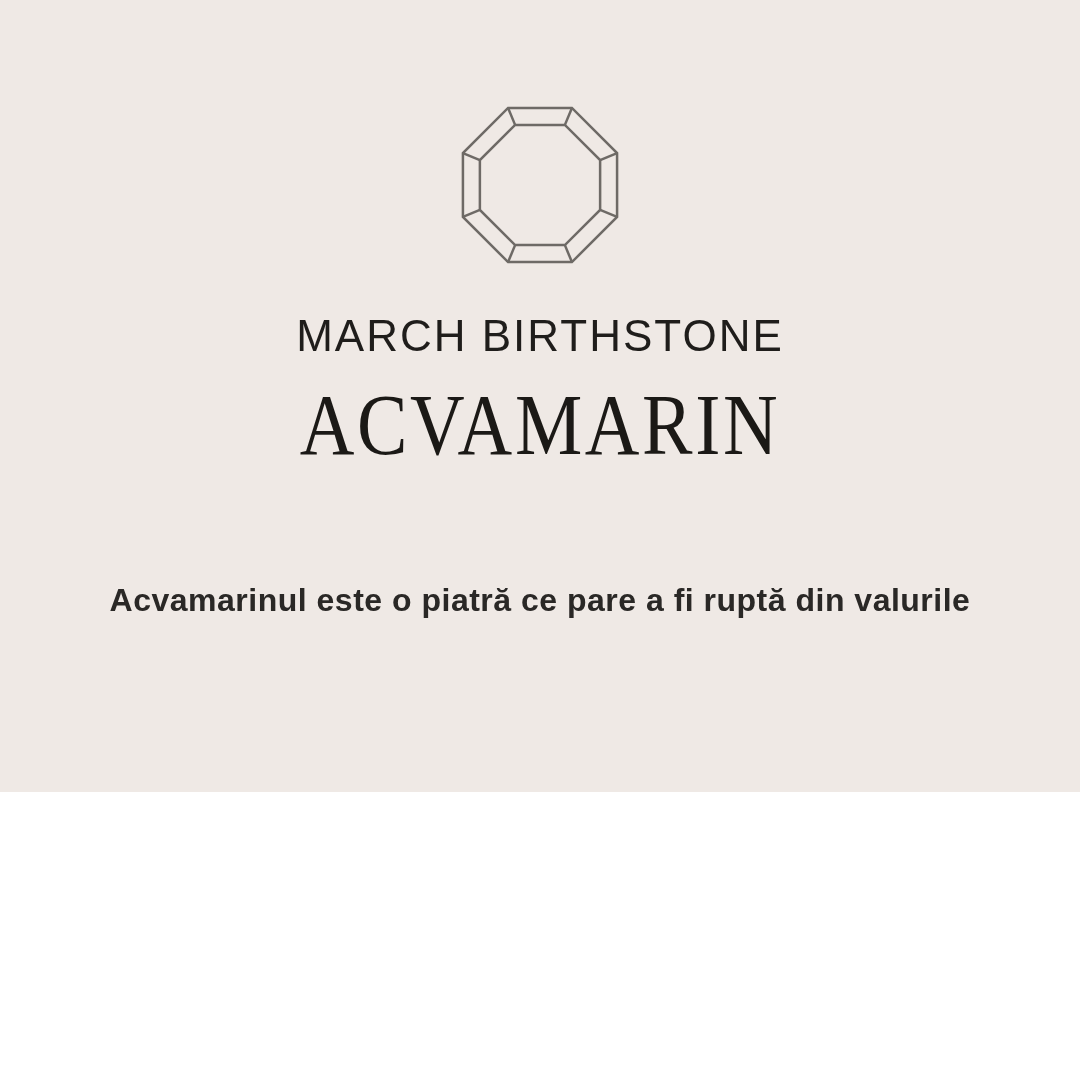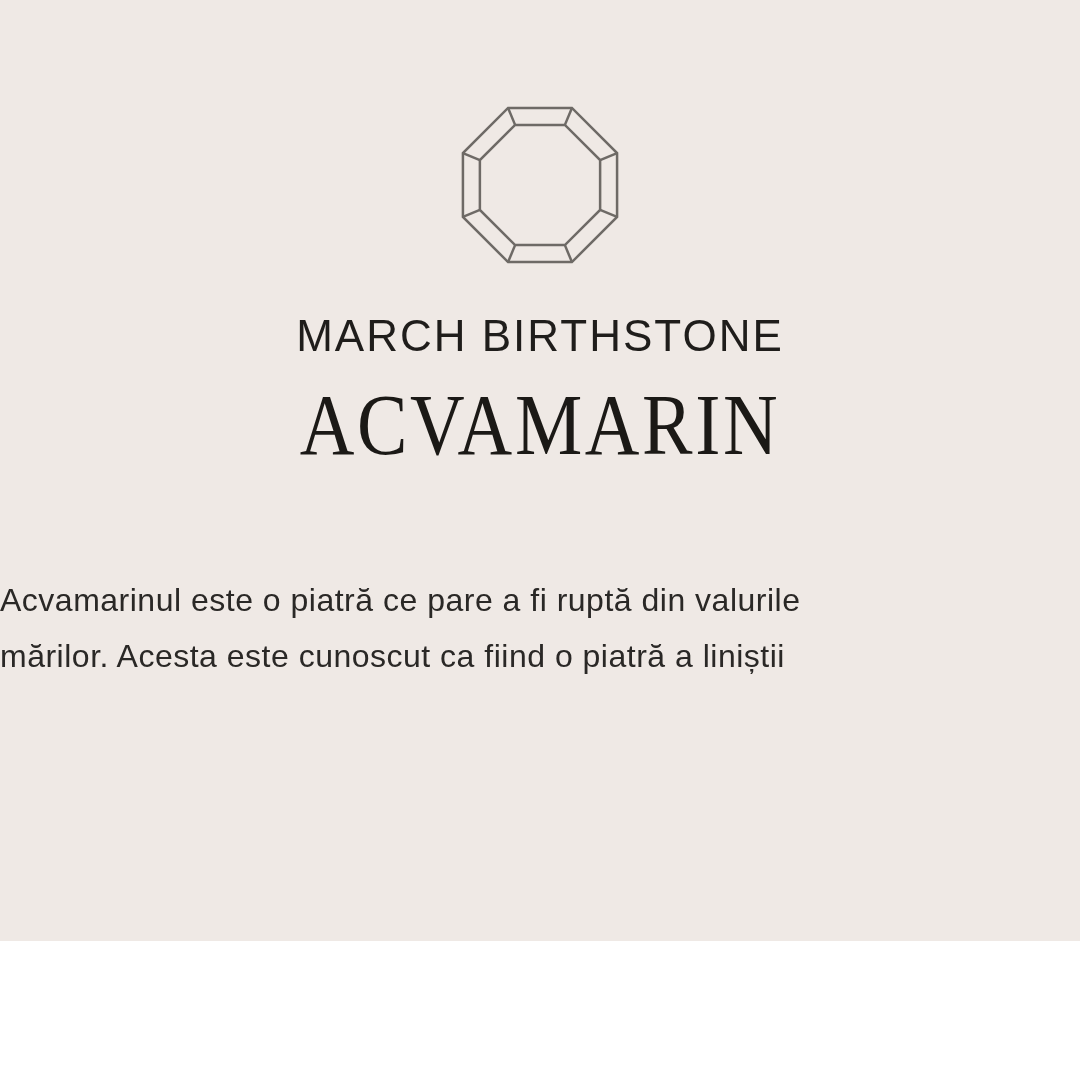--- a/index.html
+++ b/index.html
@@ -2,21 +2,21 @@
 <html><head>
 <meta charset="utf-8">
 <style>
   html, body {
     margin: 0;
     padding: 0;
   }
   .canvas {
     position: relative;
     width: 1080px;
-    height: 941px;
+    height: 792px;
     background: #EFE9E5;
     overflow: hidden;
     font-family: "Liberation Sans", sans-serif;
   }
   .gem-icon-wrap {
     position: absolute;
     top: 104px;
     left: 0;
     width: 100%;
     display: flex;
@@ -52,24 +52,24 @@
     color: #1B1916;
     line-height: 1;
     transform: scaleX(0.88);
     transform-origin: 50% 50%;
   }
   .paragraph {
     position: absolute;
     top: 572px;
     left: 0;
     width: 100%;
-    text-align: left;
+    text-align: center;
     color: #2A2826;
     font-family: "Liberation Sans", sans-serif;
-    font-weight: 400;
+    font-weight: 700;
     font-size: 32px;
     line-height: 56px;
     letter-spacing: 0.5px;
   }
   .brand {
     position: absolute;
     top: 950px;
     left: 0;
     width: 100%;
     text-align: right;
@@ -108,20 +108,19 @@
       <line x1="0" y1="46.86" x2="17.6" y2="54.15" stroke="#6E6A66" stroke-width="2.6"></line>
     </svg>
   </div>
 
   <div class="eyebrow">MARCH BIRTHSTONE</div>
 
   <div class="title">ACVAMARIN</div>
 
   <div class="paragraph">
     <div>Acvamarinul este o piatră ce pare a fi ruptă din valurile</div>
-    <div>mărilor. Acesta este cunoscut ca fiind o piatră a liniștii</div>
   </div>
 
   <div class="brand">
     <span class="brand-text">INDIRA</span>
   </div>
 
 </div>
 
 </body></html>

